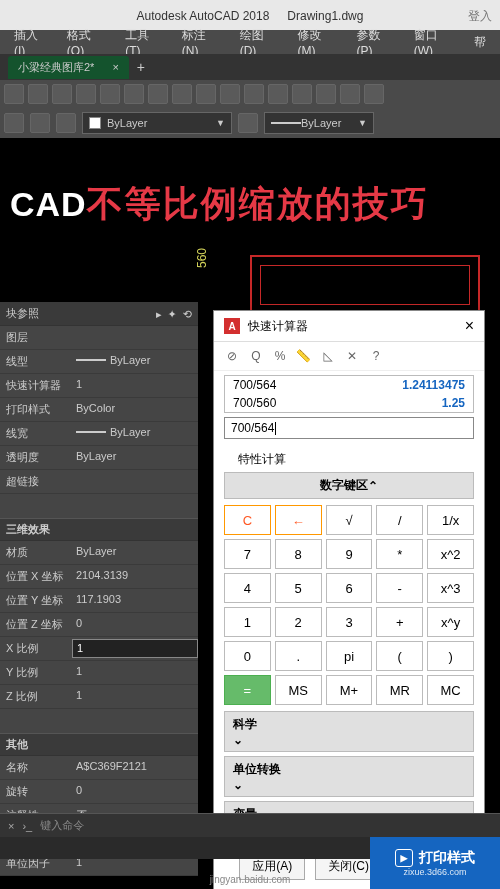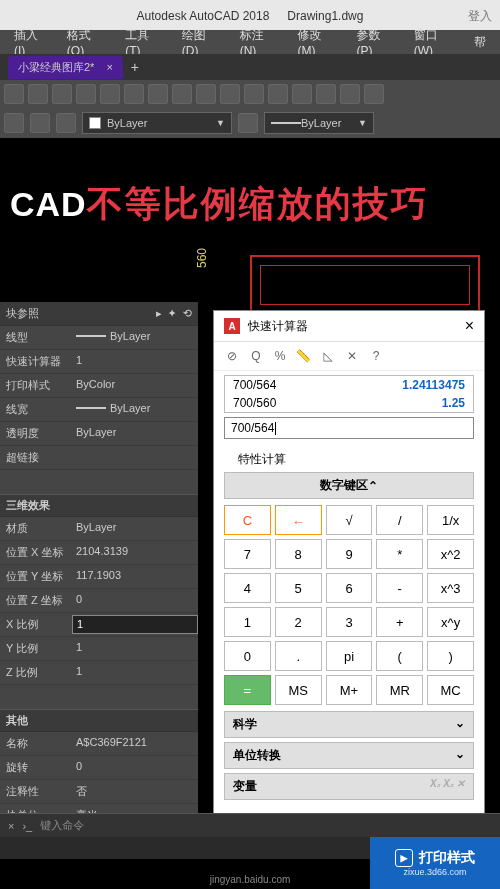--- a/index.html
+++ b/index.html
@@ -4,21 +4,21 @@
 <style>
 * { margin: 0; padding: 0; box-sizing: border-box; font-family: "Microsoft YaHei", Arial, sans-serif; }
 body { width: 500px; height: 889px; background: #000; overflow: hidden; position: relative; }
 .title-wrap { position: absolute; top: 0; left: 0; right: 0; height: 32px; background: #e8e8e8; display: flex; align-items: center; justify-content: center; color: #333; font-size: 12px; gap: 18px; }
 .title-end { position: absolute; right: 8px; color: #777; }
 
 .menu-bar { position: absolute; top: 30px; left: 0; right: 0; height: 24px; background: #4a4a4a; display: flex; align-items: center; color: #ddd; font-size: 12px; padding: 0 4px; }
 .menu-item { padding: 0 10px; cursor: pointer; }
 
 .tab-bar { position: absolute; top: 54px; left: 0; right: 0; height: 26px; background: #333; display: flex; align-items: center; padding: 0 8px; }
-.tab { background: #4c1d95; color: #ccc; font-size: 11px; padding: 4px 10px; border-radius: 3px 3px 0 0; display: flex; align-items: center; gap: 12px; }
+.tab { background: #14532d; color: #ccc; font-size: 11px; padding: 4px 10px; border-radius: 3px 3px 0 0; display: flex; align-items: center; gap: 18px; }
 .tab-plus { color: #ccc; margin-left: 8px; font-size: 14px; }
 
 .toolbar1 { position: absolute; top: 80px; left: 0; right: 0; height: 28px; background: #4a4a4a; display: flex; align-items: center; padding: 0 4px; gap: 4px; }
 .tool-icon { width: 20px; height: 20px; background: #5a5a5a; border: 1px solid #666; border-radius: 2px; }
 
 .toolbar2 { position: absolute; top: 108px; left: 0; right: 0; height: 30px; background: #4a4a4a; display: flex; align-items: center; padding: 0 4px; gap: 6px; }
 .layer-combo { background: #333; color: #ccc; border: 1px solid #666; height: 22px; padding: 0 6px; font-size: 11px; display: flex; align-items: center; min-width: 150px; }
 .color-box { width: 12px; height: 12px; background: #fff; border: 1px solid #888; margin-right: 6px; }
 .combo-arrow { margin-left: auto; font-size: 9px; }
 
@@ -26,21 +26,21 @@
 
 .big-title { position: absolute; top: 180px; left: 10px; color: #e63946; font-size: 36px; font-weight: bold; letter-spacing: 2px; }
 .cad-label { color: #fff; font-family: "Arial Black", sans-serif; font-size: 34px; letter-spacing: 1px; }
 
 .red-shape { position: absolute; top: 255px; left: 250px; width: 230px; height: 60px; border: 2px solid #c62828; }
 .red-inner { position: absolute; inset: 8px; border: 1px solid #c62828; }
 
 .dim-vert { position: absolute; top: 268px; left: 195px; color: #d4d45a; font-size: 12px; transform: rotate(-90deg); transform-origin: left top; }
 
 .properties-panel { position: absolute; top: 302px; left: 0; width: 198px; background: #454545; color: #ccc; font-size: 11px; }
-.prop-header { background: #3a3a3a; padding: 4px 6px; display: flex; align-items: center; justify-content: space-between; border-bottom: 1px solid #333; }
+.prop-header { background: #3a3a3a; padding: 4px 6px; display: flex; align-items: flex-end; justify-content: space-between; border-bottom: 1px solid #333; }
 .prop-header-icons { display: flex; gap: 6px; }
 .prop-section { background: #3a3a3a; padding: 3px 6px; font-weight: bold; border-top: 1px solid #555; border-bottom: 1px solid #333; margin-top: 24px; }
 .prop-row { display: flex; padding: 2px 0; border-bottom: 1px solid #3a3a3a; }
 .prop-label { width: 72px; padding: 2px 6px; }
 .prop-value { flex: 1; padding: 2px 4px; }
 .prop-value.edit { background: #222; border: 1px solid #888; color: #fff; }
 .prop-line { display: flex; align-items: center; gap: 4px; }
 .line-swatch { width: 30px; height: 2px; background: #ccc; }
 
 .calc-window { position: absolute; top: 310px; left: 213px; width: 272px; background: #fff; border: 1px solid #888; box-shadow: 0 4px 12px rgba(0,0,0,0.4); }
@@ -54,21 +54,21 @@
 .calc-hist-expr { color: #000; }
 .calc-hist-res { color: #1565c0; font-weight: bold; }
 .calc-input { margin: 4px 10px 8px; border: 1px solid #888; padding: 3px 6px; font-size: 12px; display: flex; align-items: center; }
 .calc-cursor { width: 1px; height: 13px; background: #000; margin-left: 1px; }
 .calc-section-h { padding: 4px 24px; font-size: 12px; }
 .calc-section-bar { margin: 0 10px; background: #e0e0e0; border: 1px solid #bbb; padding: 4px 8px; font-size: 12px; display: flex; justify-content: center; align-items: center; font-weight: bold; }
 .calc-grid { margin: 6px 10px; display: grid; grid-template-columns: repeat(5, 1fr); gap: 4px; }
 .calc-btn { border: 1px solid #bbb; background: #fff; height: 30px; display: flex; align-items: center; justify-content: center; font-size: 13px; cursor: pointer; }
 .calc-btn.orange { border-color: #ff9800; color: #ff5722; }
 .calc-btn.eq { background: #66bb6a; color: #fff; border-color: #4caf50; }
-.calc-collapse { margin: 4px 10px; background: #e0e0e0; border: 1px solid #bbb; padding: 4px 8px; font-size: 12px; display: flex; justify-content: space-between; font-weight: bold; }
+.calc-collapse { margin: 4px 10px; background: #e0e0e0; border: 1px solid #bbb; padding: 4px 8px; font-size: 12px; display: flex; justify-content: space-between; font-weight: bold; flex-direction: column; }
 .calc-var-ops { font-size: 10px; color: #aaa; font-style: italic; }
 .calc-footer { display: flex; justify-content: center; gap: 10px; padding: 10px 0 12px; }
 .calc-fbtn { border: 1px solid #aaa; padding: 4px 12px; font-size: 12px; background: #f5f5f5; cursor: pointer; }
 
 .cmd-bar { position: absolute; bottom: 52px; left: 0; right: 0; height: 24px; background: #333; display: flex; align-items: center; padding: 0 8px; color: #888; font-size: 11px; gap: 8px; border-top: 1px solid #555; }
 .cmd-x { color: #aaa; }
 .cmd-chev { color: #aaa; }
 
 .status-bar { position: absolute; bottom: 30px; left: 0; right: 0; height: 22px; background: #2a2a2a; }
 
@@ -85,22 +85,22 @@
 <div class="title-wrap">
   <span>Autodesk AutoCAD 2018</span>
   <span>Drawing1.dwg</span>
   <span class="title-end">登入</span>
 </div>
 
 <div class="menu-bar">
   <span class="menu-item">插入(I)</span>
   <span class="menu-item">格式(O)</span>
   <span class="menu-item">工具(T)</span>
+  <span class="menu-item">标注(N)</span>
   <span class="menu-item">绘图(D)</span>
-  <span class="menu-item">标注(N)</span>
   <span class="menu-item">修改(M)</span>
   <span class="menu-item">参数(P)</span>
   <span class="menu-item">窗口(W)</span>
   <span class="menu-item">帮</span>
 </div>
 
 <div class="tab-bar">
   <div class="tab">
     <span>小梁经典图库2*</span>
     <span>×</span>
@@ -158,20 +158,24 @@
 <div class="properties-panel">
   <div class="prop-header">
     <span>块参照</span>
     <div class="prop-header-icons">
       <span>▸</span>
       <span>✦</span>
       <span>⟲</span>
     </div>
   </div>
   <div id="prop-rows">
+      <div class="prop-row">
+        <div class="prop-label">图层</div>
+    <div class="prop-value"></div>
+      </div>
       <div class="prop-row">
         <div class="prop-label">线型</div>
     <div class="prop-value">
           <span class="prop-line"><span class="line-swatch"></span>ByLayer</span>
         </div>
       </div>
       <div class="prop-row">
         <div class="prop-label">快速计算器</div>
     <div class="prop-value">1</div>
       </div>

